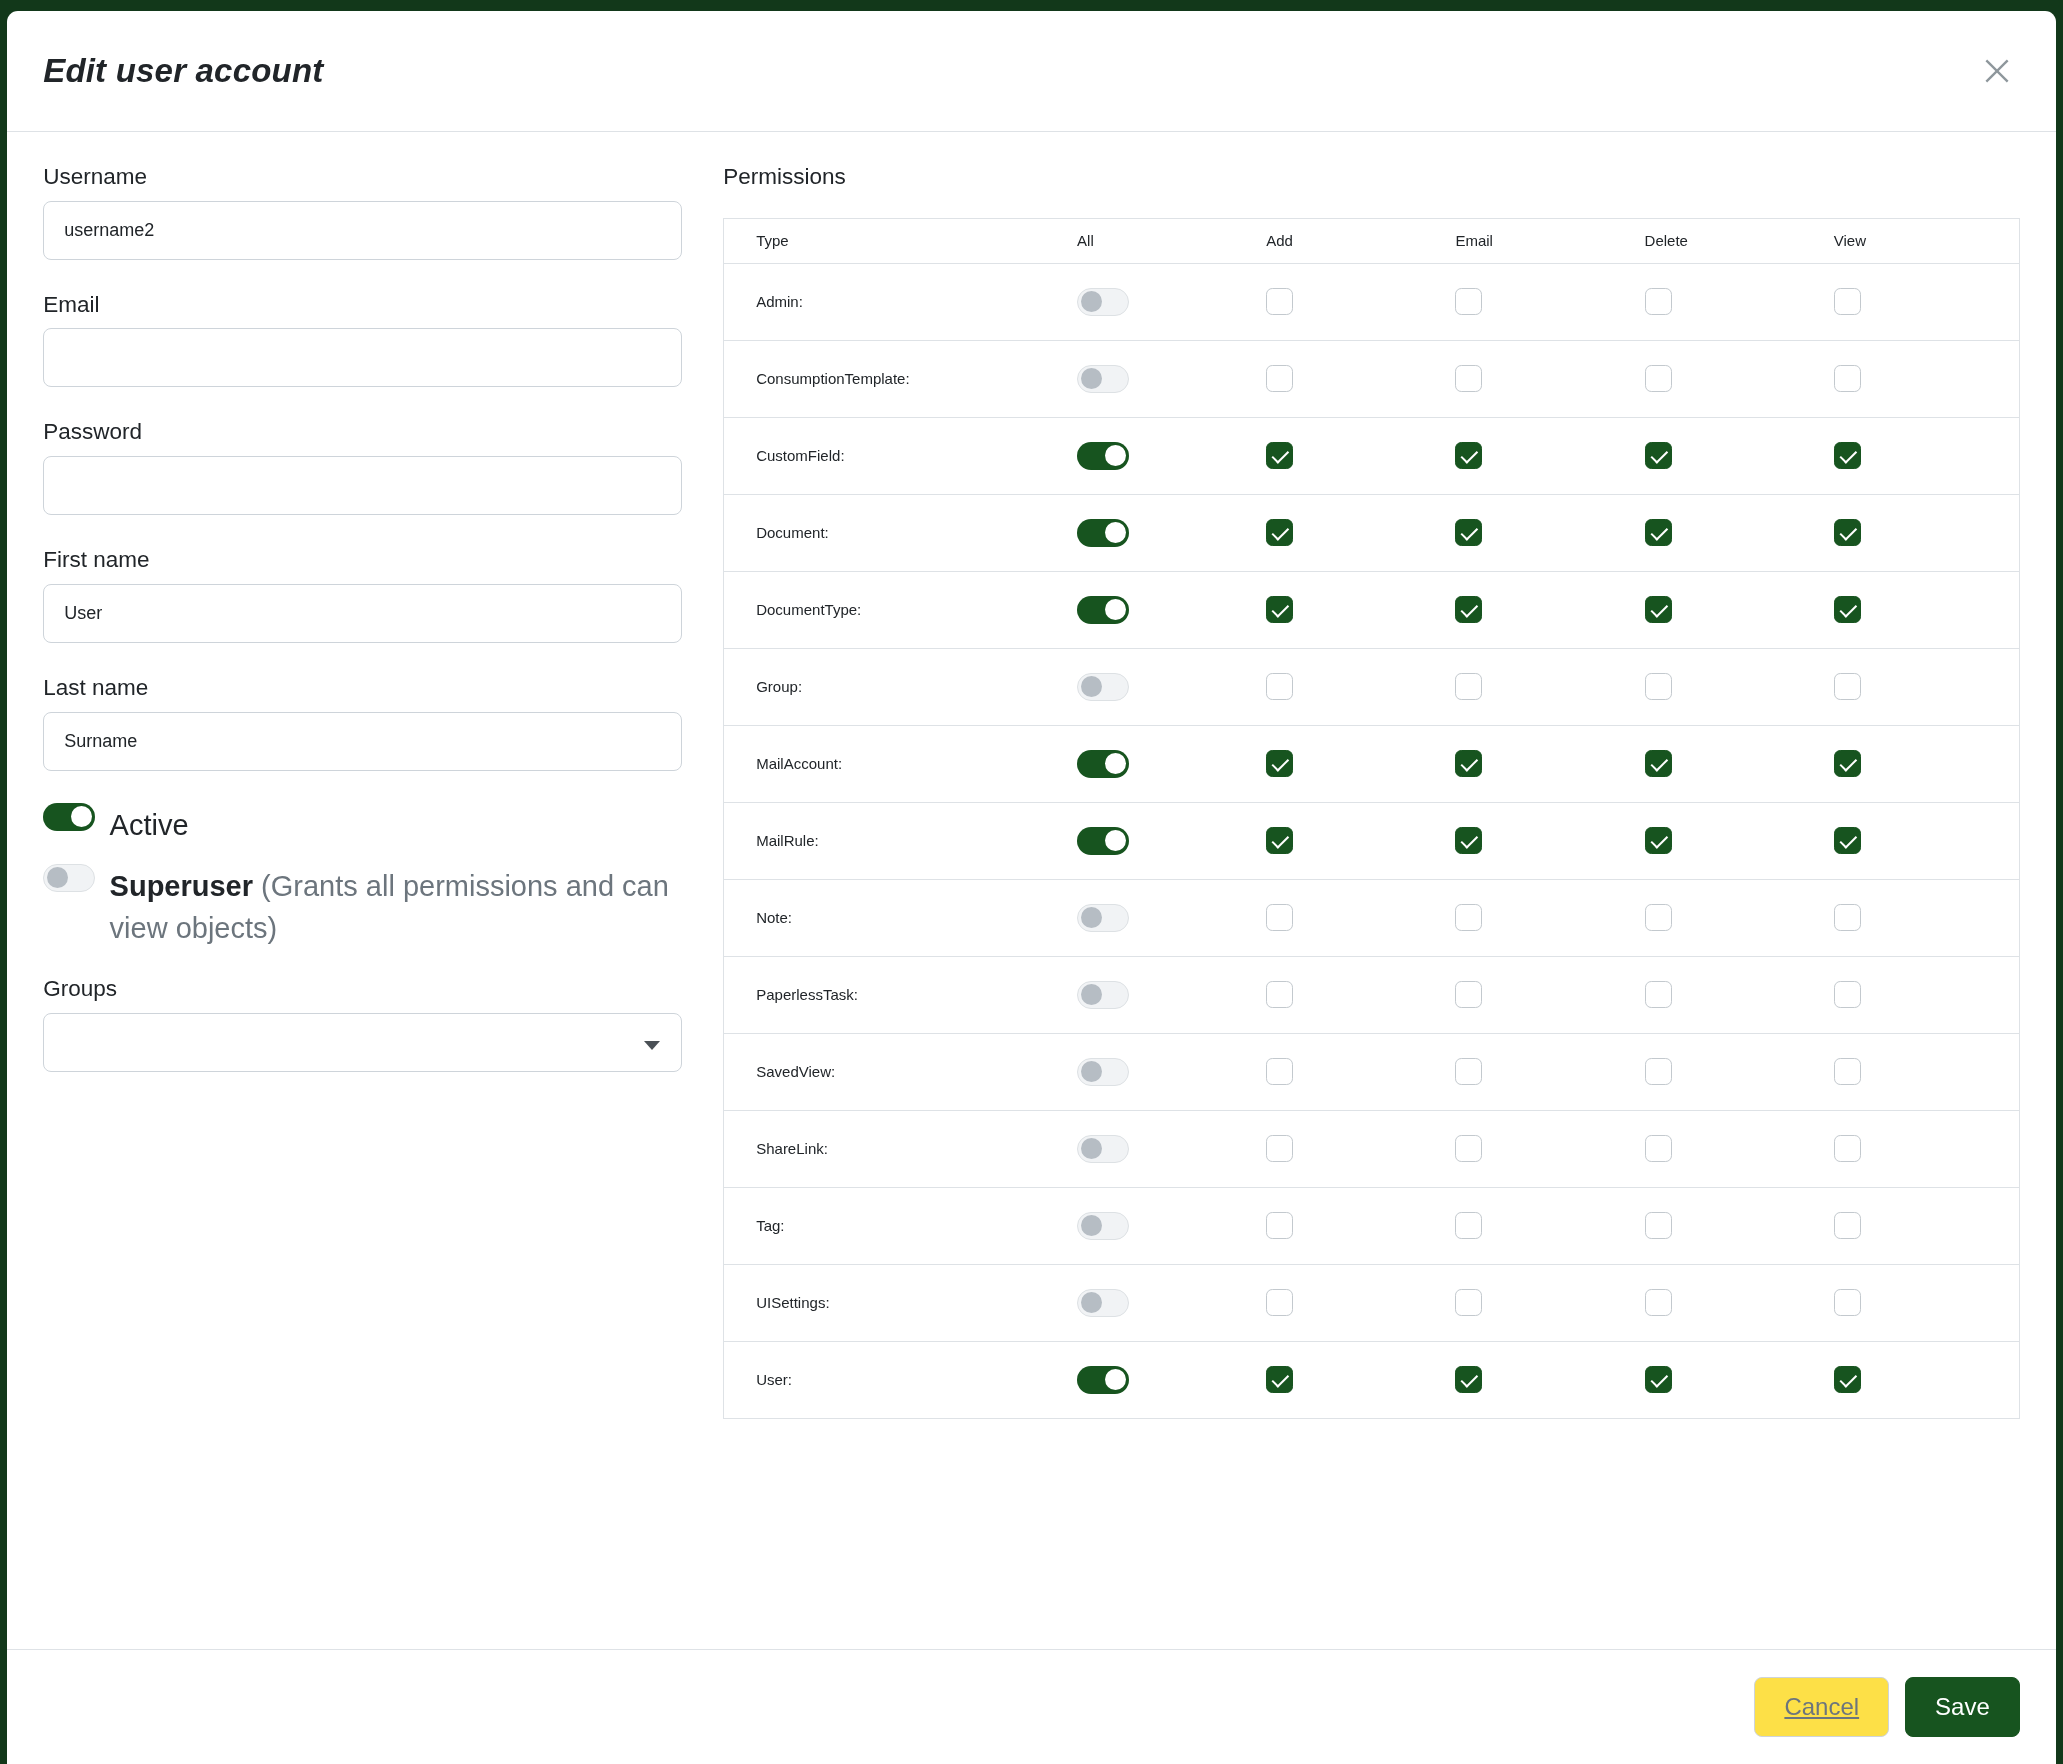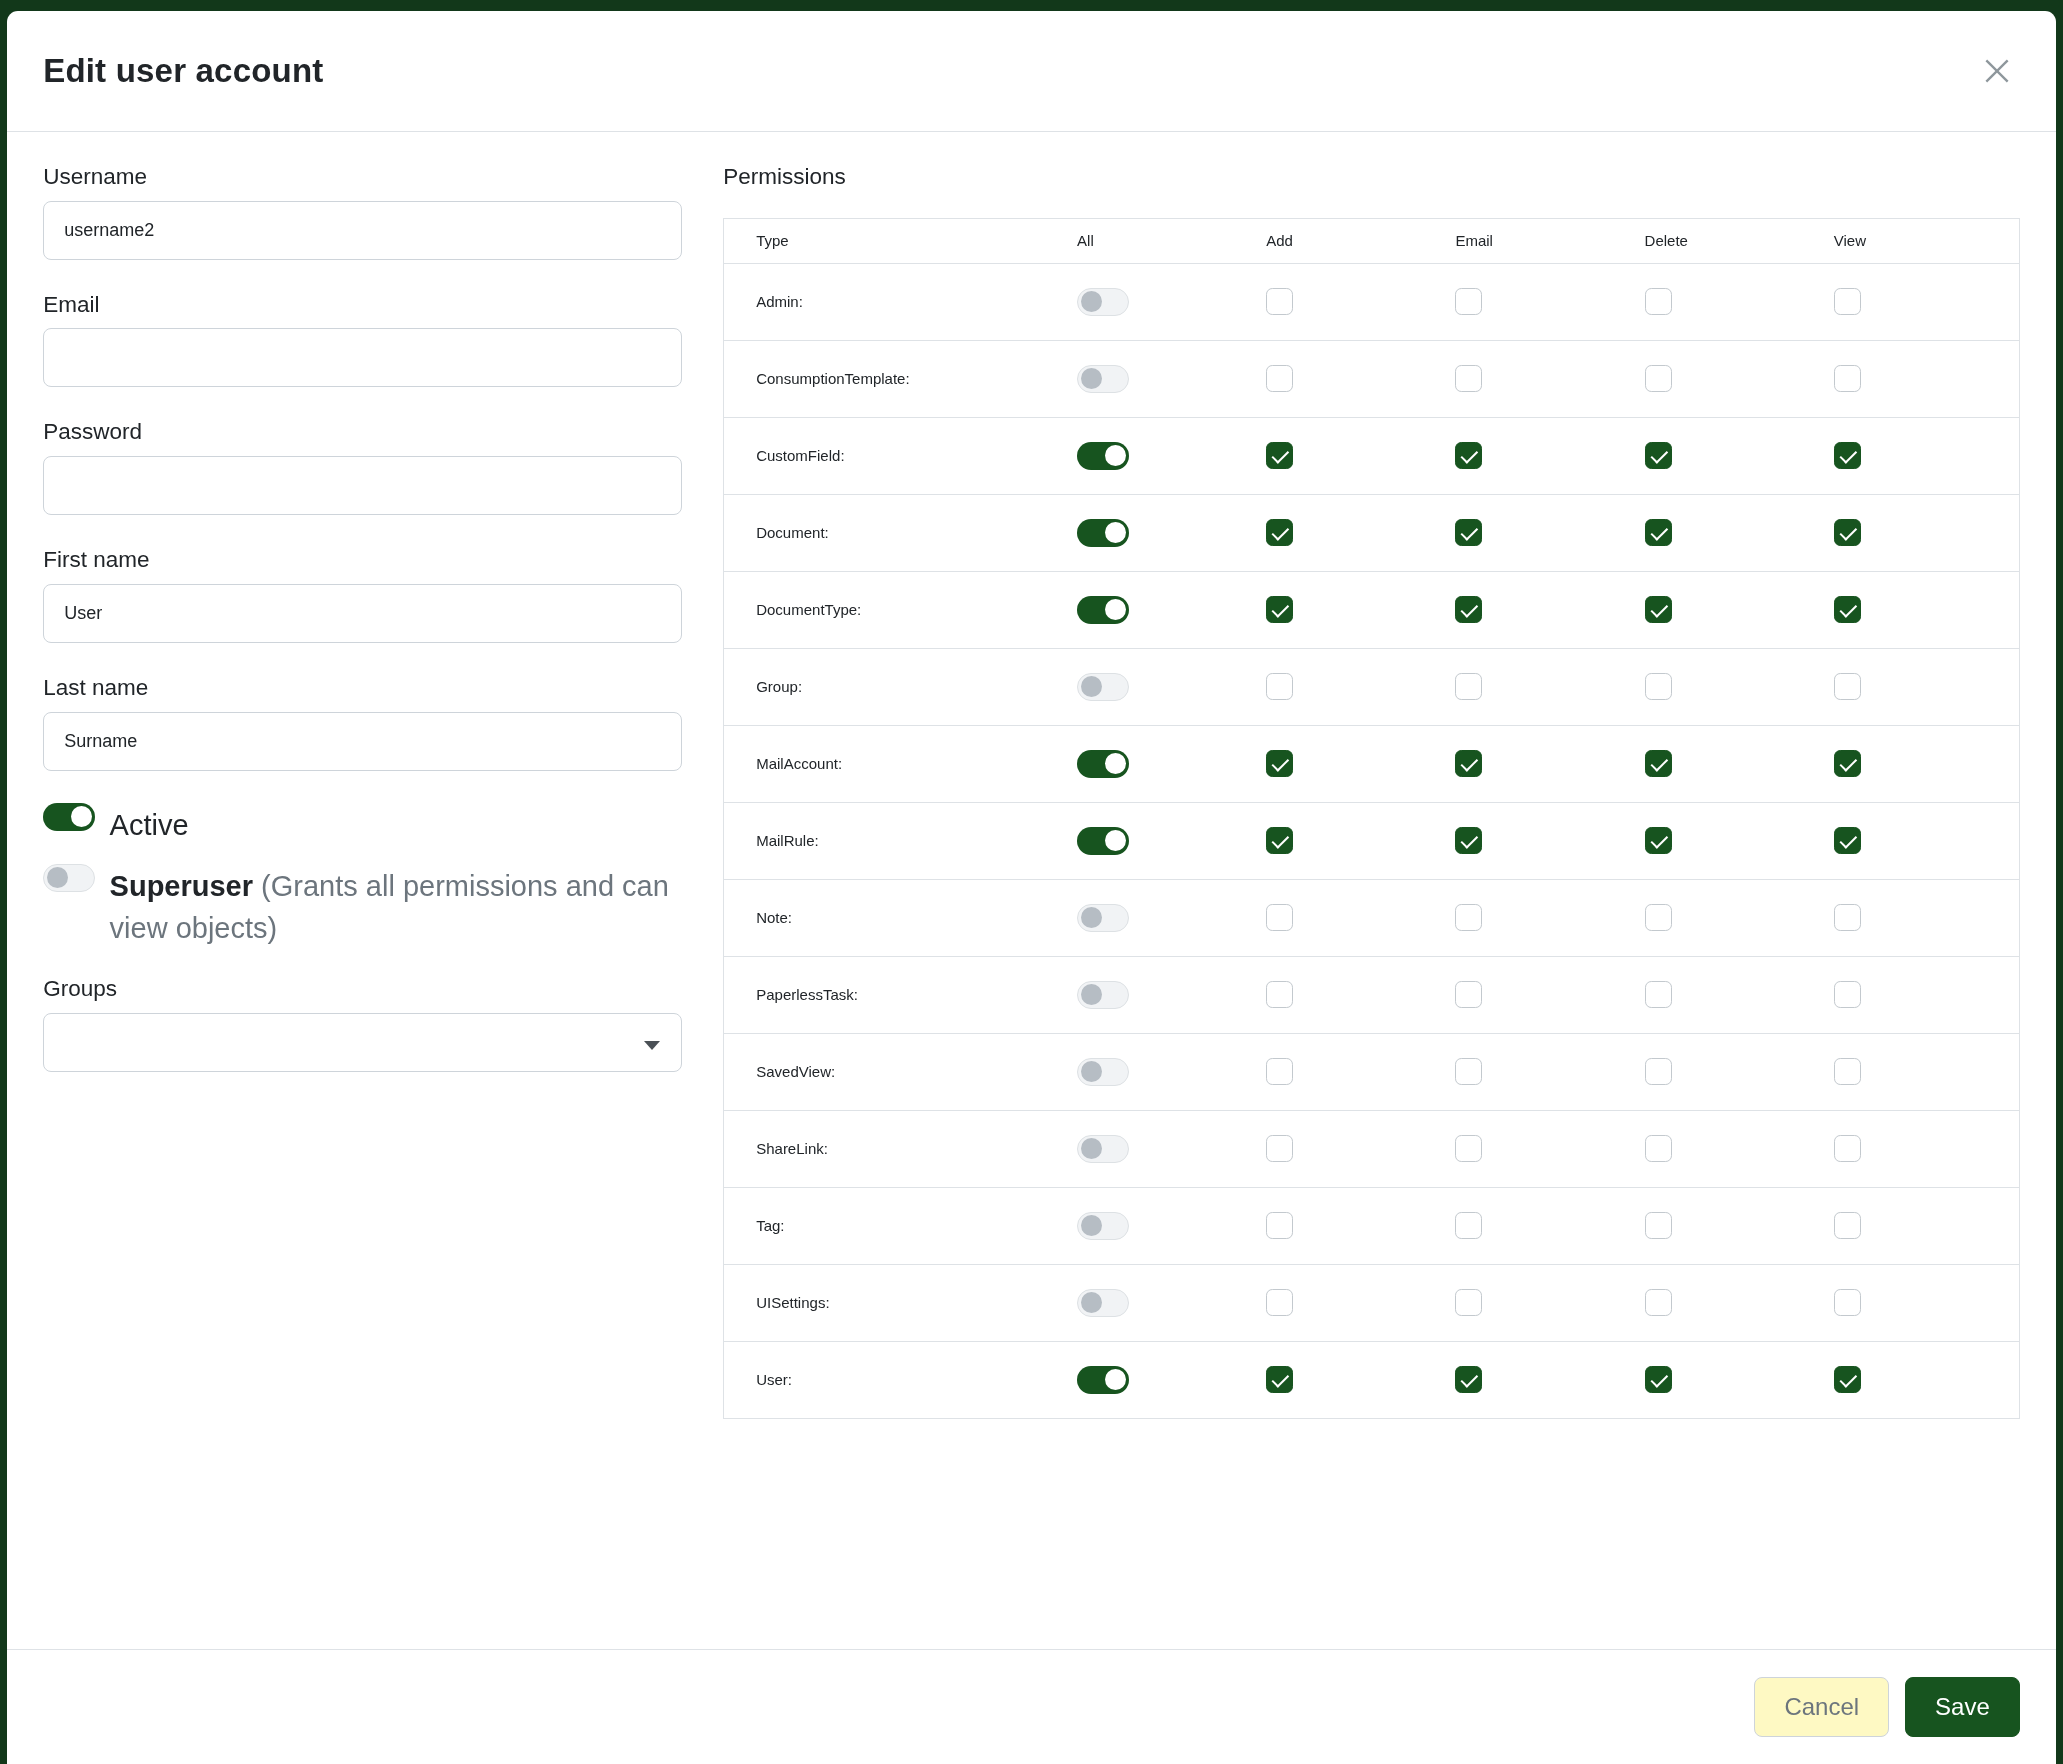--- a/index.html
+++ b/index.html
@@ -25,20 +25,21 @@
     background:#fff;
     border-radius:10.8px 10.8px 0 0;
     display:flex;flex-direction:column;
     overflow:hidden;
   }
   
   .modal-header{
     display:flex;align-items:center;justify-content:space-between;
     padding:0 36px;height:121px;flex:0 0 auto;
     border-bottom:0.9px solid var(--border);
+    font-style:italic;
   }
   .modal-title{font-size:33px;font-weight:600;letter-spacing:0.2px;}
   .close-btn{
     background:none;border:none;cursor:pointer;padding:7.2px;line-height:0;
   }
   
   .modal-body{
     flex:1 1 auto;display:flex;gap:41px;
     padding:32px 36px 0 36px;overflow:hidden;
   }
@@ -120,21 +121,21 @@
   
   .modal-footer{
     flex:0 0 auto;border-top:0.9px solid var(--border);
     display:flex;justify-content:flex-end;align-items:center;gap:16px;
     padding:27px 36px;background:#fff;
   }
   .btn{
     font-size:24px;font-family:inherit;border-radius:8px;cursor:pointer;
     padding:14.4px 29px;line-height:1.2;
   }
-  .btn-cancel{background:#fef9c3;border:0.9px solid var(--input-border);color:var(--muted);}
+  .btn-cancel{background:#fde047;border:0.9px solid var(--input-border);color:var(--muted);text-decoration:underline;}
   .btn-save{background:var(--accent);border:0.9px solid var(--accent);color:#fff;}
 </style>
 </head>
 <body>
 
 <div class="modal">
 
   <div class="modal-header">
     <div class="modal-title">Edit user account</div>
     <button class="close-btn">

